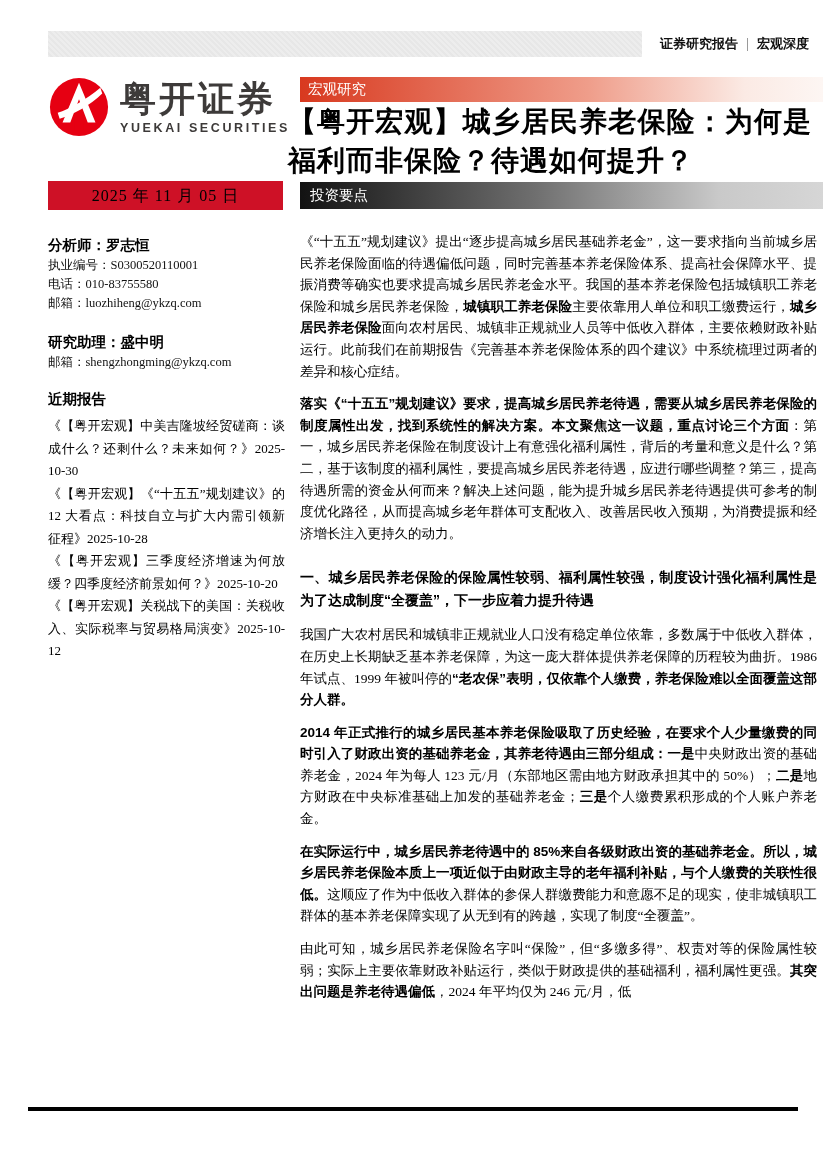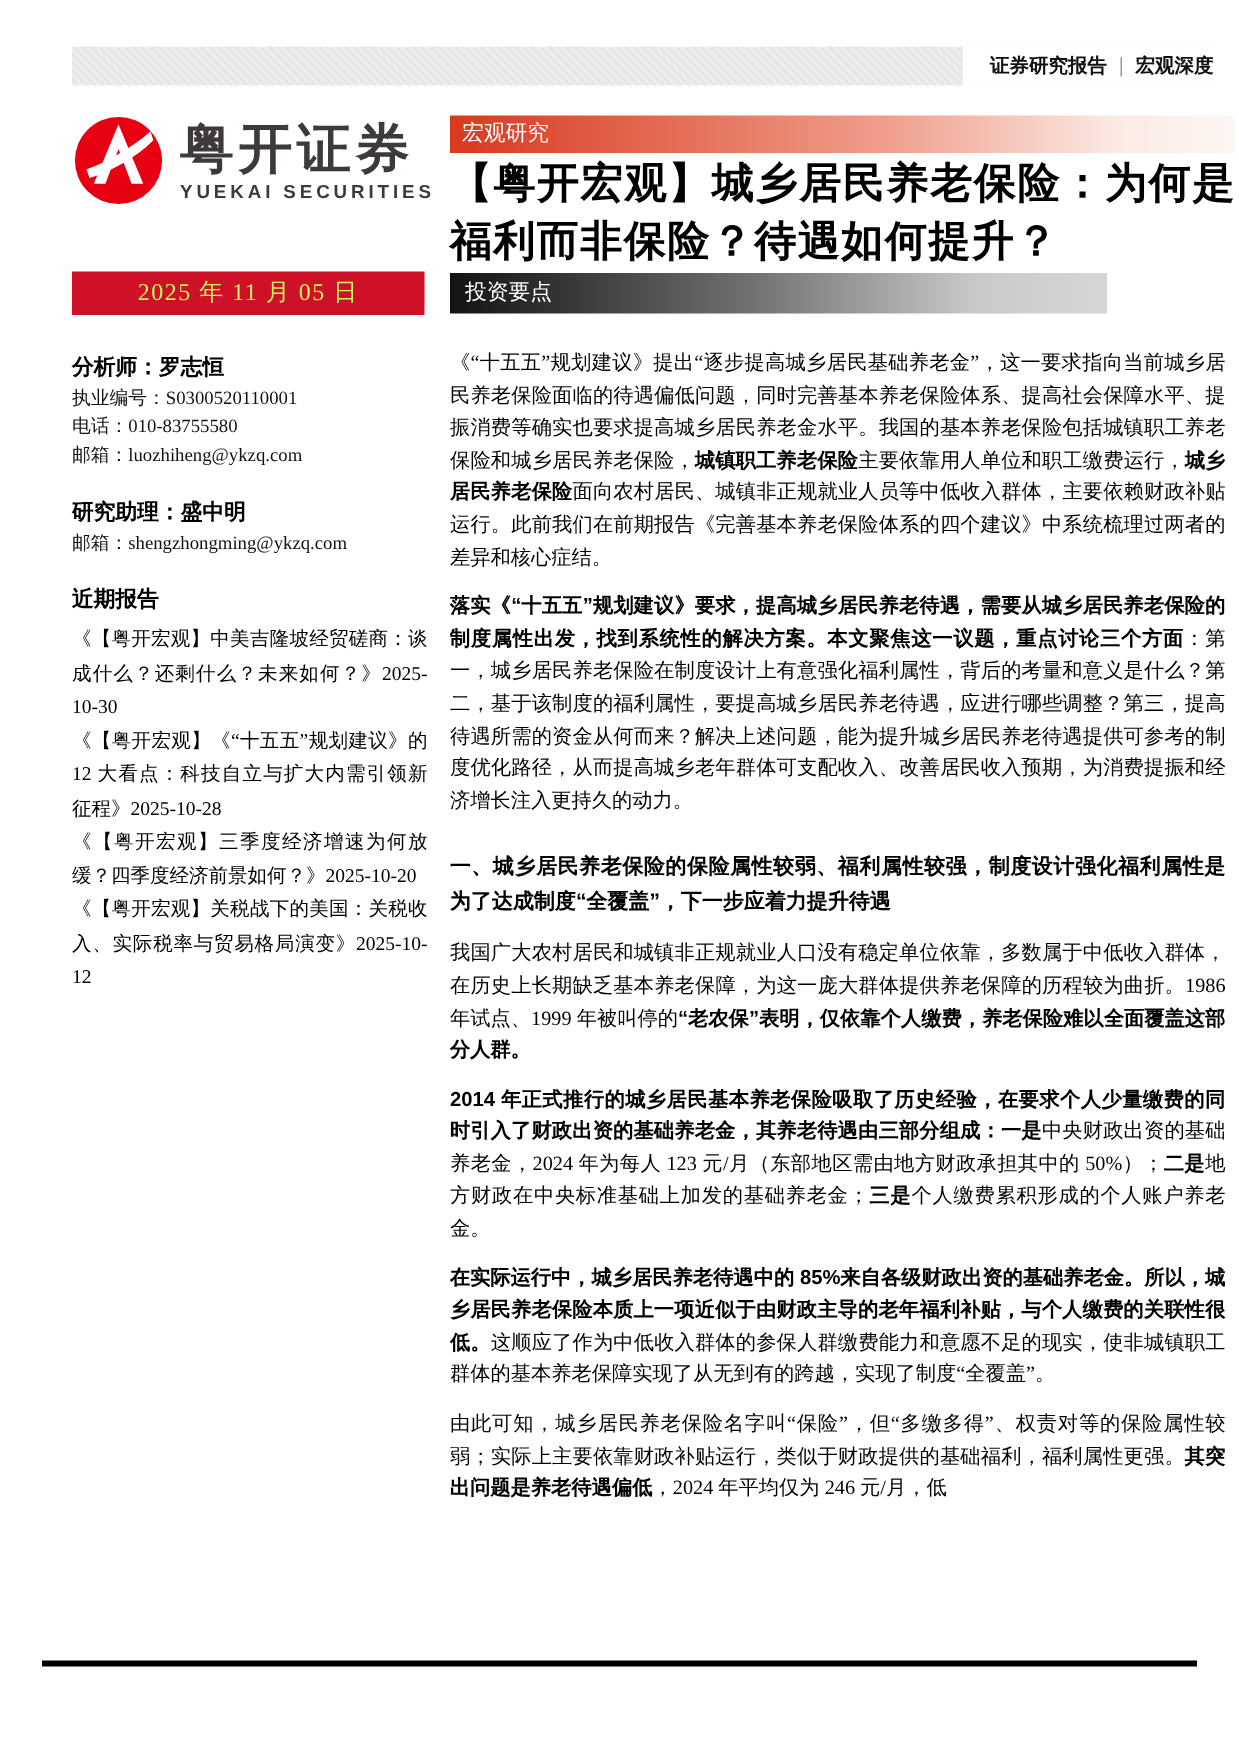--- a/index.html
+++ b/index.html
@@ -27,34 +27,34 @@
   .logo-cn { font-size:36px; font-weight:bold; letter-spacing:3px; line-height:38px; white-space:nowrap; }
   .logo-en { font-size:12.5px; font-weight:bold; letter-spacing:2.6px; margin-top:3px; white-space:nowrap; }
   
   .cat-banner {
     position:absolute; left:300px; top:77px; width:523px; height:25px;
     background:linear-gradient(to right,#d8391f,#ef9d8a 55%,#fbeae4 85%,#fdf6f3);
     color:#fff; font-family:"Liberation Sans",sans-serif; font-size:14.5px;
     line-height:24px; padding-left:8px;
   }
   .report-title {
-    position:absolute; left:300px; top:102px; width:524px;
+    position:absolute; left:288px; top:102px; width:524px;
     font-family:"Liberation Sans","DejaVu Sans",sans-serif; font-weight:bold;
     font-size:28px; line-height:39px; letter-spacing:1px;
     text-align:justify; text-justify:inter-ideograph; color:#000;
   }
   .invest-banner {
-    position:absolute; left:300px; top:182px; width:438px; height:27px;
+    position:absolute; left:300px; top:182px; width:523px; height:27px;
     background:linear-gradient(to right,#121212,#6f6f6f 45%,#c9c9c9 80%,#d6d6d6);
     color:#fff; font-family:"Liberation Sans",sans-serif; font-size:14.5px;
     line-height:26px; padding-left:10px;
   }
   .date-banner {
     position:absolute; left:48px; top:181px; width:235px; height:29px;
-    background:#ce1126; color:#bef264; text-align:center;
+    background:#ce1126; color:#000000; text-align:center;
     font-size:16px; line-height:29px; letter-spacing:1px;
   }
   
   .sidebar { position:absolute; left:48px; top:234px; width:237px; }
   .person-role { font-family:"Liberation Sans",sans-serif; font-weight:bold; font-size:14.5px; line-height:22px; }
   .person-line { font-size:12.5px; line-height:19px; color:#111; }
   .person-block { margin-bottom:18px; }
   .reports-title { font-family:"Liberation Sans",sans-serif; font-weight:bold; font-size:14.5px; margin:8px 0 6px; }
   .report-item { font-size:13px; line-height:22.5px; text-align:justify; text-justify:inter-ideograph; }
   

